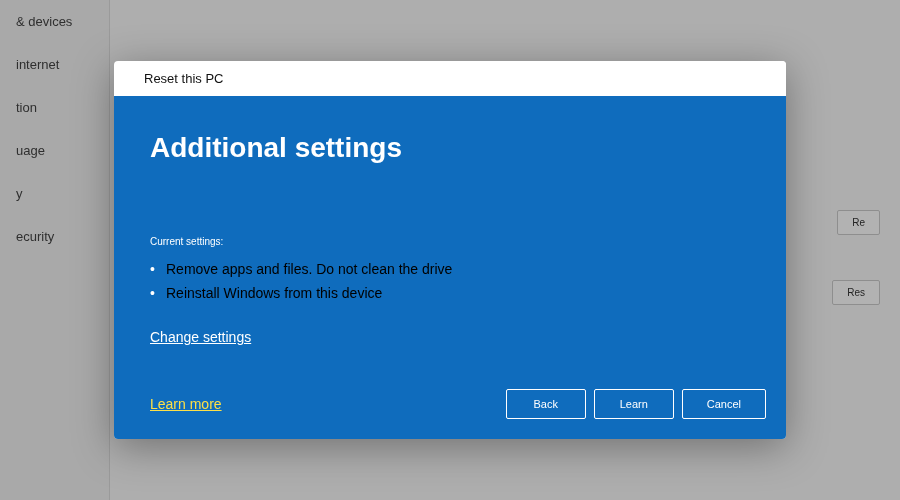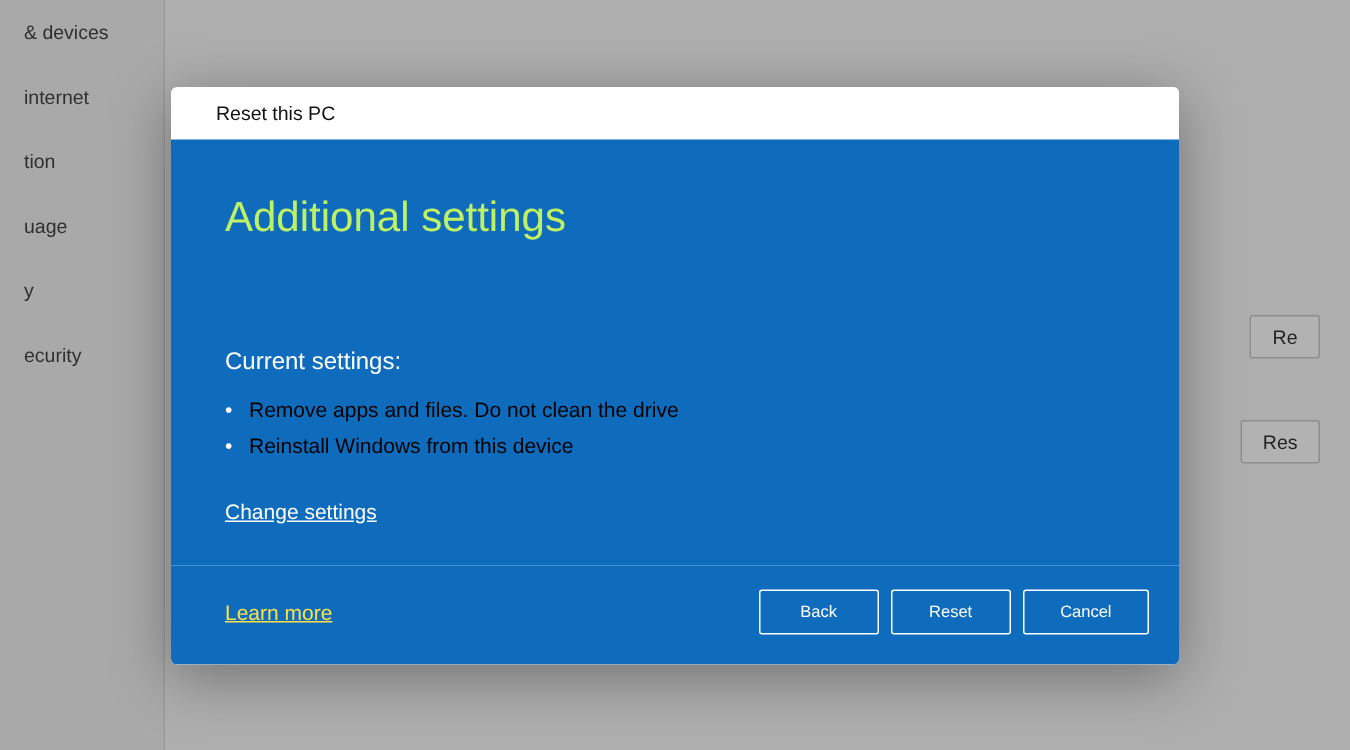--- a/index.html
+++ b/index.html
@@ -38,21 +38,21 @@
       bottom: 0;
       background: #fafafa;
     }
 
     .bg-button {
       position: absolute;
       right: 20px;
       background: #fff;
       border: 1px solid #ccc;
       padding: 6px 14px;
-      font-size: 13px;
+      font-size: 10px;
       color: #333;
       border-radius: 2px;
     }
 
     
     .overlay {
       position: absolute;
       top: 0; left: 0;
       width: 900px; height: 500px;
       background: rgba(0,0,0,0.3);
@@ -88,27 +88,27 @@
     .dialog-content {
       background: #0f6cbd;
       flex: 1;
       padding: 36px 36px 28px 36px;
       display: flex;
       flex-direction: column;
     }
 
     .dialog-title {
       font-size: 28px;
-      font-weight: 400;
-      color: #bef264;
+      font-weight: 700;
+      color: #ffffff;
       margin-bottom: 40px;
     }
 
     .dialog-subtitle {
-      font-size: 16px;
+      font-size: 10px;
       color: #fff;
       margin-bottom: 10px;
       margin-top: 32px;
     }
 
     .settings-list {
       list-style: none;
       margin-bottom: 20px;
     }
 
@@ -229,19 +229,19 @@
       <a class="change-settings-link">Change settings</a>
 
       <div class="dialog-spacer"></div>
     </div>
 
     <div class="dialog-footer">
       <a class="learn-more-link">Learn more</a>
 
       <div class="footer-buttons">
         <button class="dialog-btn">Back</button>
-        <button class="dialog-btn">Reset</button>
+        <button class="dialog-btn">Learn</button>
         <button class="dialog-btn">Cancel</button>
       </div>
     </div>
 
   </div>
 </div>
 
 </body></html>

